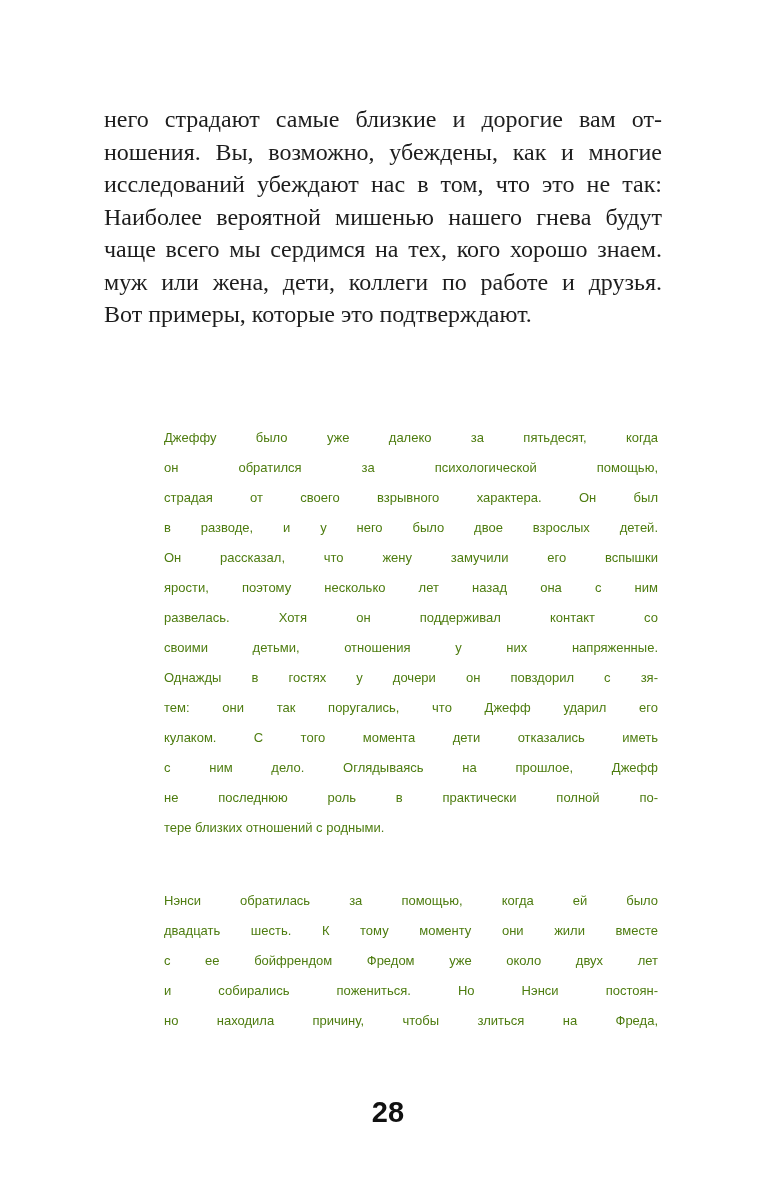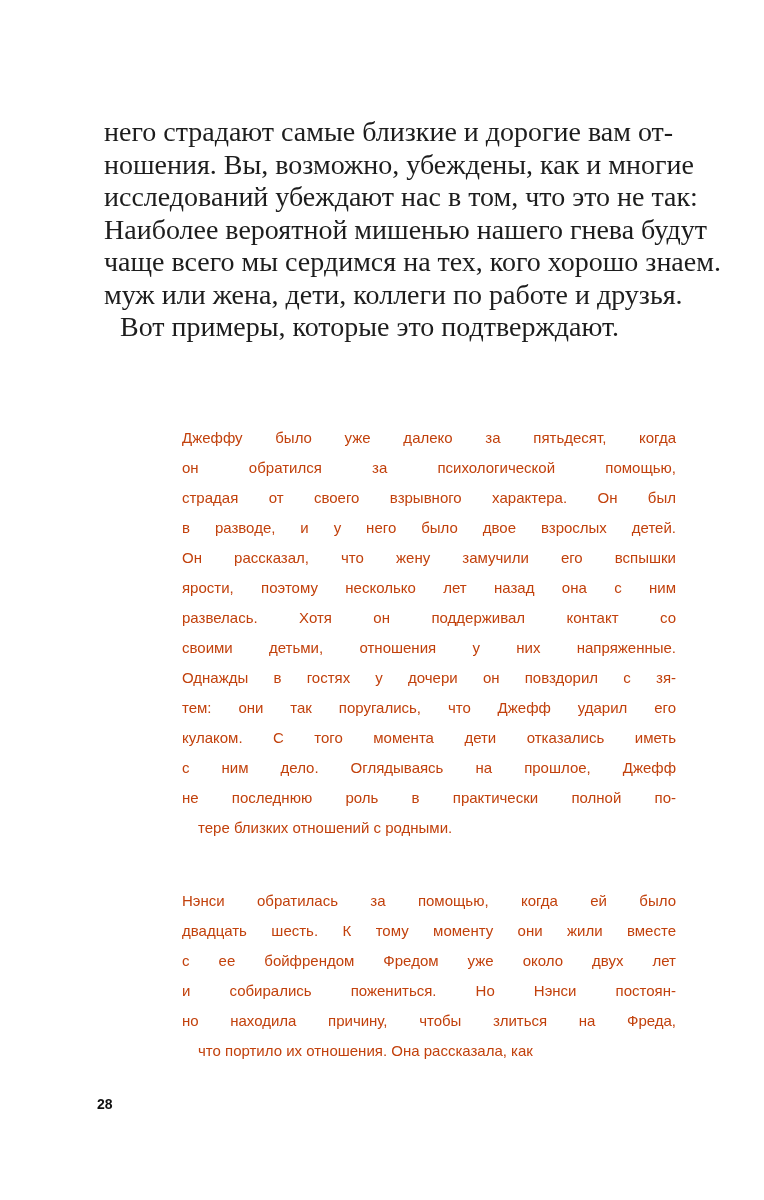--- a/index.html
+++ b/index.html
@@ -13,54 +13,54 @@
     position: relative;
     width: 764px;
     height: 1200px;
     background: #ffffff;
     overflow: hidden;
     color: #1d1d1d;
   }
   .main-text {
     position: absolute;
     left: 104px;
-    top: 116px;
+    top: 103px;
     width: 558px;
     font-family: "Liberation Serif", serif;
-    font-size: 28px;
+    font-size: 24px;
     line-height: 32.5px;
     color: #1d1d1d;
   }
   .quote {
     position: absolute;
-    left: 182px;
+    left: 164px;
     width: 494px;
     font-family: "Liberation Sans", sans-serif;
-    font-size: 15px;
+    font-size: 13px;
     line-height: 30px;
-    color: #c2410c;
+    color: #4d7c0f;
   }
   .quote-1 { top: 423px; }
   .quote-2 { top: 886px; }
   .line {
     text-align: justify;
     text-align-last: justify;
     white-space: nowrap;
   }
   .line.last {
     text-align-last: left;
-    margin-left: 16px;
   }
   .page-number {
     position: absolute;
     top: 1096px;
-    left: 97px;
+    left: 109px;
     width: 558px;
+    text-align: center;
     font-family: "Liberation Sans", sans-serif;
-    font-size: 14px;
+    font-size: 29px;
     font-weight: 700;
     color: #111111;
   }
 </style>
 </head>
 <body>
 
 <div class="page">
 
   <div class="main-text">
@@ -89,18 +89,17 @@
       <div class="line">не последнюю роль в практически полной по-</div>
       <div class="line last">тере близких отношений с родными.</div>
     </div>
 
   <div class="quote quote-2">
       <div class="line">Нэнси обратилась за помощью, когда ей было</div>
       <div class="line">двадцать шесть. К тому моменту они жили вместе</div>
       <div class="line">с ее бойфрендом Фредом уже около двух лет</div>
       <div class="line">и собирались пожениться. Но Нэнси постоян-</div>
       <div class="line">но находила причину, чтобы злиться на Фреда,</div>
-      <div class="line last">что портило их отношения. Она рассказала, как</div>
     </div>
 
   <div class="page-number">28</div>
 
 </div>
 
 </body></html>

